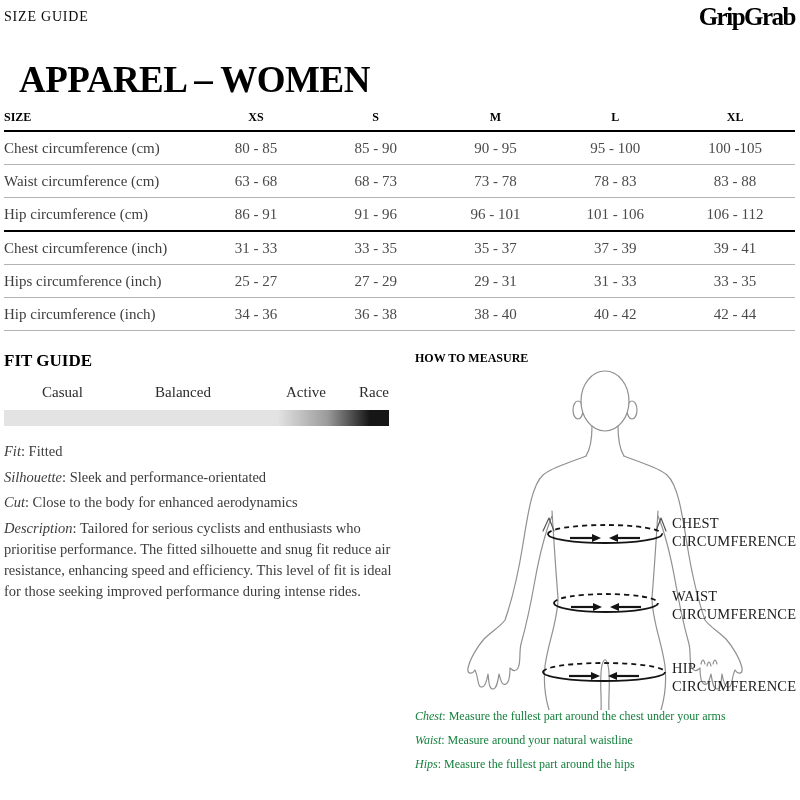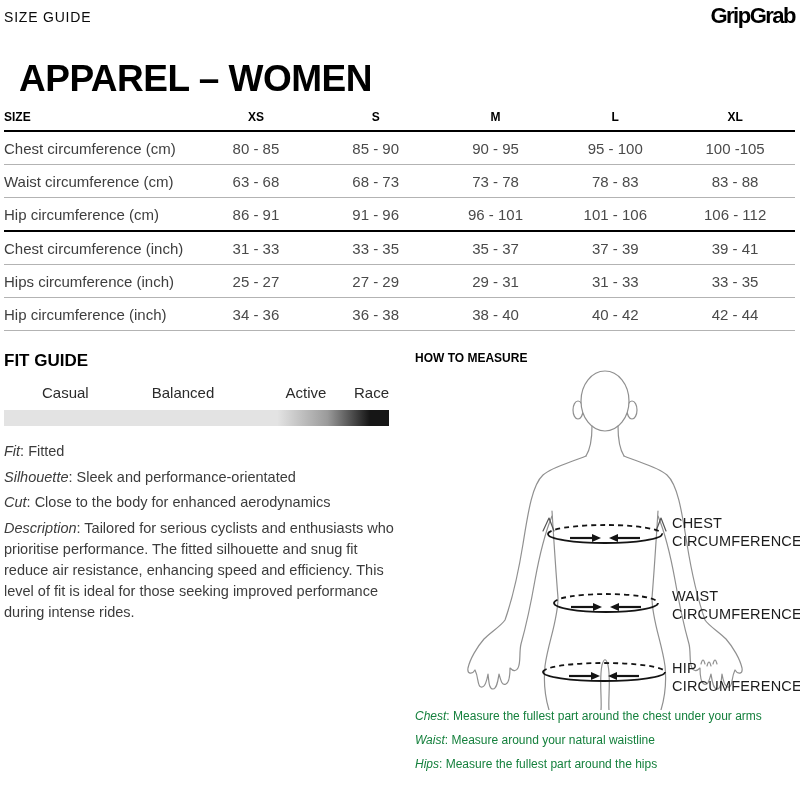--- a/index.html
+++ b/index.html
@@ -1,22 +1,22 @@
 <!DOCTYPE html>
 <html><head>
 <meta charset="utf-8">
 <style>
   html,body { margin:0; padding:0; background:#fff; }
   .canvas {
     position:relative; width:800px; height:800px; background:#ffffff;
-    font-family:Liberation Sans, sans-serif; color:#111; overflow:hidden;
+    font-family:Liberation Serif, serif; color:#111; overflow:hidden;
   }
   
   .size-guide-label { position:absolute; top:9px; left:4px; font-size:14px; letter-spacing:0.8px; color:#0a0a0a; }
-  .brand-logo { position:absolute; top:3px; right:5px; font-size:22px; font-weight:800; letter-spacing:-1.5px; color:#000; }
+  .brand-logo { position:absolute; top:3px; right:5px; font-size:25px; font-weight:800; letter-spacing:-1.5px; color:#000; }
   .page-title { position:absolute; top:42px; left:3px; font-size:37px; font-weight:800; letter-spacing:-0.5px; color:#000; }
 
   
   .size-table { position:absolute; top:104px; left:4px; width:791px; }
   .t-row { display:grid; grid-template-columns:192px repeat(5,1fr); align-items:center; height:32px; border-bottom:1.5px solid #b3b3b3; }
   .t-row.t-head { height:26px; border-bottom:2.5px solid #000; }
   .t-row.cm-end { border-bottom:2.5px solid #000; }
   .cell { text-align:center; }
   .cell.first { text-align:left; }
   .t-head .cell { font-weight:700; color:#000; font-size:12px; }

